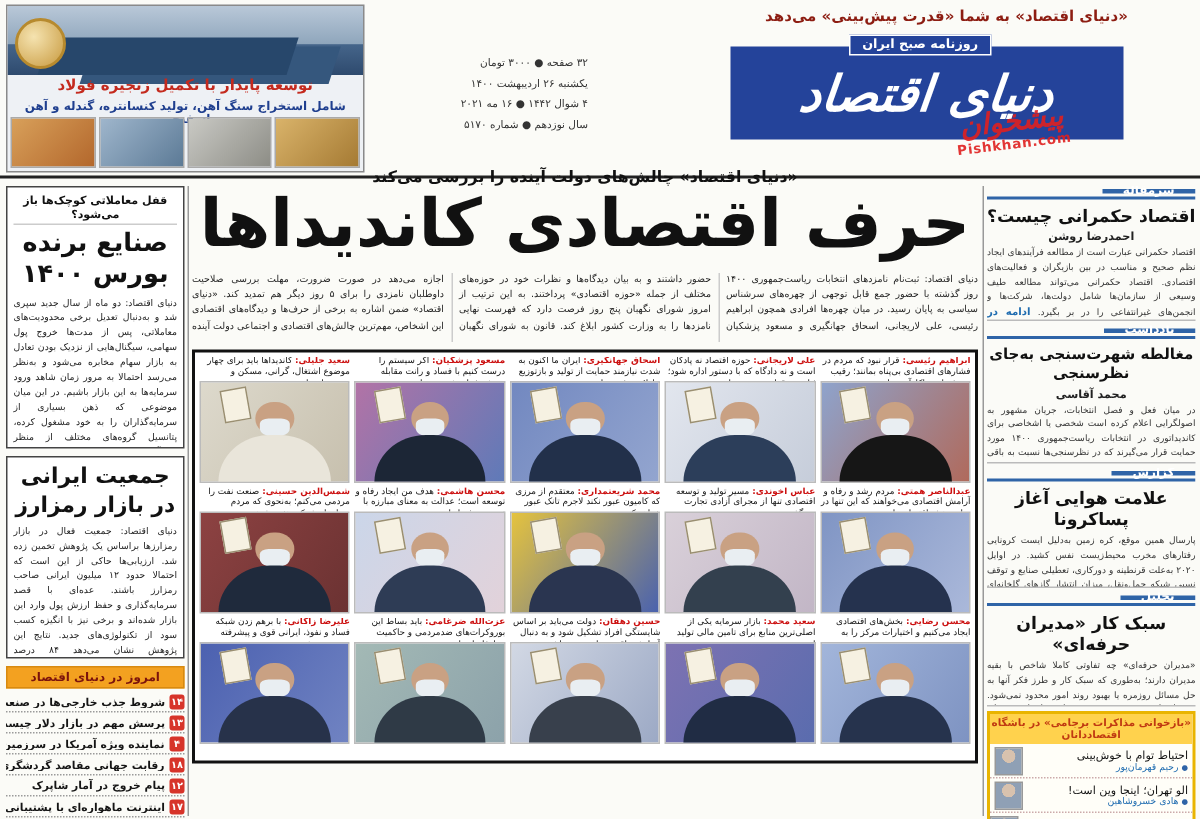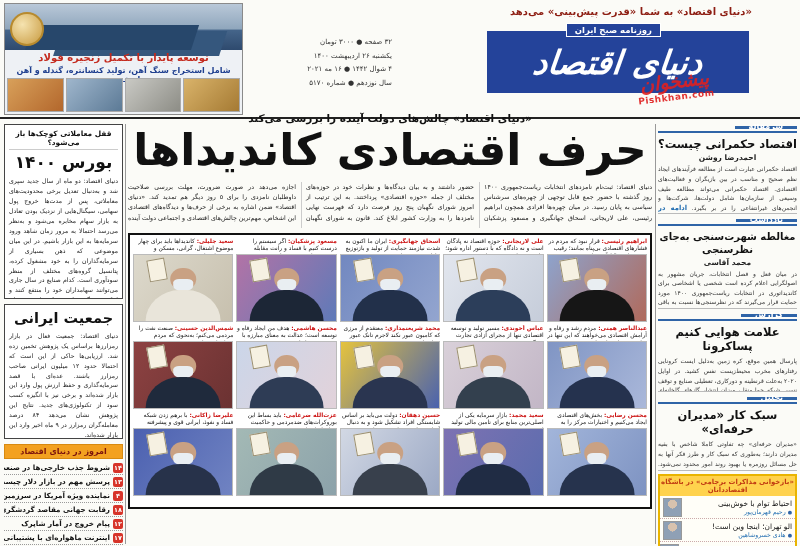--- a/index.html
+++ b/index.html
@@ -137,27 +137,29 @@
 </div>
 
 <div class="abs top-rule"></div>
 <div class="abs vrule" style="left:125px;"></div>
 <div class="abs vrule" style="left:655px;"></div>
 
 <div class="abs left-col">
 
   <div class="lbox" style="height:166px;">
     <div class="kick">قفل معاملاتی کوچک‌ها باز می‌شود؟</div>
+    <div class="head1">صنایع برنده</div>
     <div class="head1">بورس ۱۴۰۰</div>
     <div class="body">دنیای اقتصاد: دو ماه از سال جدید سپری شد و به‌دنبال تعدیل برخی محدودیت‌های معاملاتی، پس از مدت‌ها خروج پول سهامی، سیگنال‌هایی از نزدیک بودن تعادل به بازار سهام مخابره می‌شود و به‌نظر می‌رسد احتمالا به مرور زمان شاهد ورود سرمایه‌ها به این بازار باشیم. در این میان موضوعی که ذهن بسیاری از سرمایه‌گذاران را به خود مشغول کرده، پتانسیل گروه‌های مختلف از منظر سودآوری است. کدام صنایع در سال جاری می‌توانند سهامداران خود را منتفع کنند و اینکه چه گروه‌هایی ممکن است چندان مورد توجه بورس‌بازان قرار نگیرند؟</div>
 
   </div>
 
   <div class="lbox" style="height:126px;">
     <div class="head2">جمعیت ایرانی</div>
+    <div class="head2">در بازار رمزارز</div>
     <div class="body">دنیای اقتصاد: جمعیت فعال در بازار رمزارزها براساس یک پژوهش تخمین زده شد. ارزیابی‌ها حاکی از این است که احتمالا حدود ۱۲ میلیون ایرانی صاحب رمزارز باشند. عده‌ای با قصد سرمایه‌گذاری و حفظ ارزش پول وارد این بازار شده‌اند و برخی نیز با انگیزه کسب سود از تکنولوژی‌های جدید. نتایج این پژوهش نشان می‌دهد ۸۴ درصد معامله‌گران رمزارز در ۹ ماه اخیر وارد این بازار شده‌اند.</div>
 
   </div>
 
   <div class="today-bar">امروز در دنیای اقتصاد</div>
 
   <div class="today-list">
     <div class="today-item">
       <span class="badge">۱۴</span>
       <span class="lbl">شروط جذب خارجی‌ها در صنعت خودرو</span>
@@ -344,21 +346,21 @@
 
   <div class="rsec sec-note">
     <div class="rlabel-row"><span class="rlabel">یادداشت</span></div>
     <div class="rtitle" style="font-size:10px;">مغالطه شهرت‌سنجی به‌جای نظرسنجی</div>
     <div class="rauthor">محمد آقاسی</div>
     <div class="rbody"><span>در میان فعل و فصل انتخابات، جریان مشهور به اصولگرایی اعلام کرده است شخصی یا اشخاصی برای کاندیداتوری در انتخابات ریاست‌جمهوری ۱۴۰۰ مورد حمایت قرار می‌گیرند که در نظرسنجی‌ها نسبت به باقی افراد پیشی گرفته باشند.</span> <span class="pageref">صفحه ۴</span></div>
   </div>
 
   <div class="rsec sec-report">
     <div class="rlabel-row"><span class="rlabel">گزارش</span></div>
-    <div class="rtitle">علامت هوایی کنیم پساکرونا</div>
+    <div class="rtitle">علامت هوایی آغاز پساکرونا</div>
     <div class="rbody" style="margin-top:2px;"><span>پارسال همین موقع، کره زمین به‌دلیل ایست کرونایی رفتارهای مخرب محیط‌زیست نفس کشید. در اوایل ۲۰۲۰ به‌علت قرنطینه و دورکاری، تعطیلی صنایع و توقف نسبی شبکه حمل‌ونقل، میزان انتشار گازهای گلخانه‌ای در جهان تا ۷ درصد افت کرد و کیفیت هوا در اغلب نقاط ارتقا یافت؛ وضعیت فعلی برخی کشورها شروع پساکرونا را علامت می‌دهد.</span> </div>
   </div>
 
   <div class="rsec sec-analysis">
     <div class="rlabel-row"><span class="rlabel">تحلیل</span></div>
     <div class="rtitle">سبک کار «مدیران حرفه‌ای»</div>
     <div class="rbody" style="margin-top:2px;"><span>«مدیران حرفه‌ای» چه تفاوتی کاملا شاخص با بقیه مدیران دارند؛ به‌طوری که سبک کار و طرز فکر آنها به حل مسائل روزمره یا بهبود روند امور محدود نمی‌شود. حرفه‌ای‌ها در مدیریت مسیرهای ناشناخته برای کسب‌وکارشان را شناسایی می‌کنند؛ قابلیتی که اهمیت آن برای یک مدیر به اندازه «قطب‌نما» توصیف می‌شود.</span> </div>
   </div>
 
   <div class="club">

